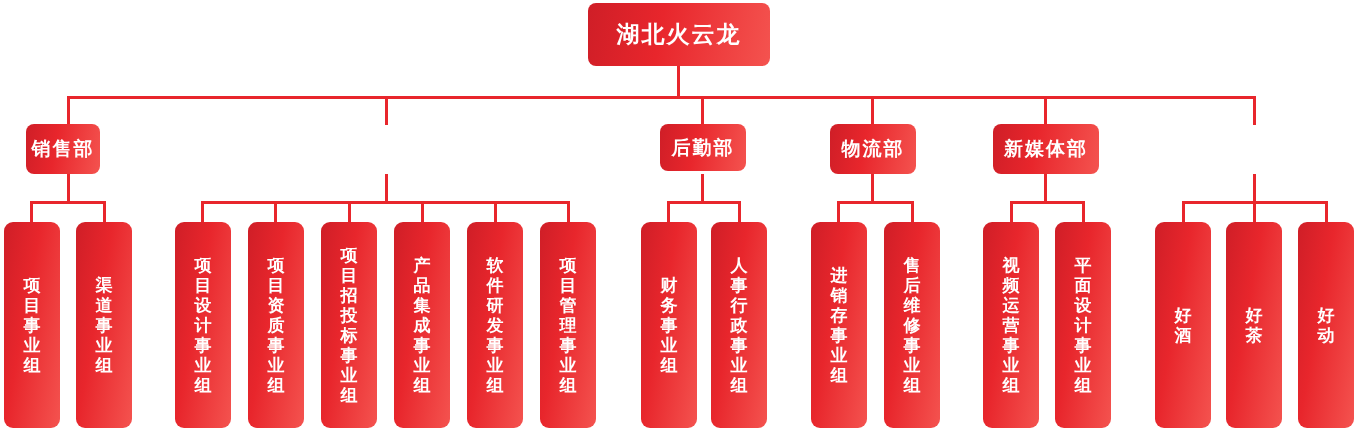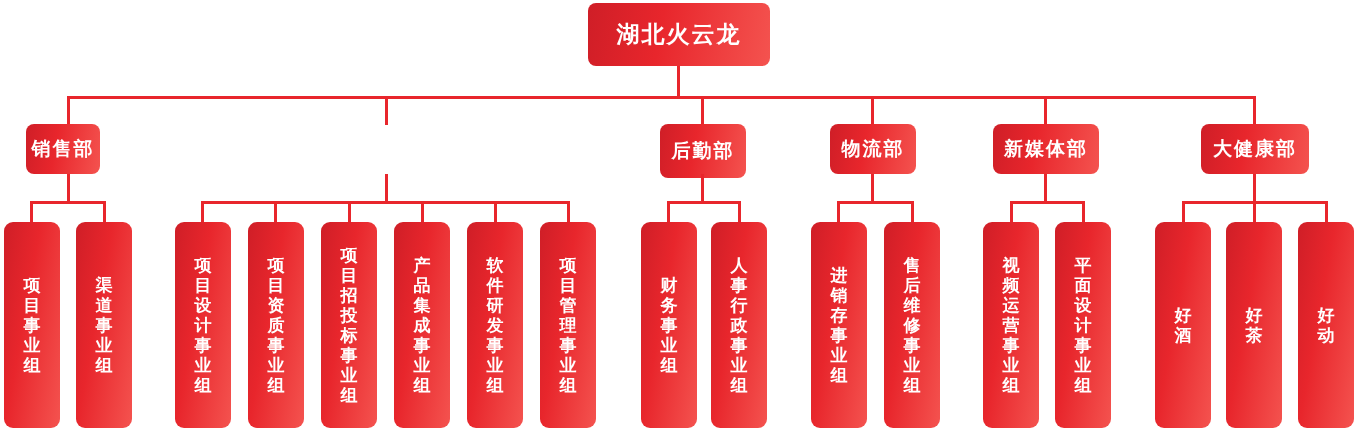--- a/index.html
+++ b/index.html
@@ -50,31 +50,28 @@
   <div class="vline" style="left:67px;top:96px;height:29px"></div>
   <div class="vline" style="left:385px;top:96px;height:29px"></div>
   <div class="vline" style="left:701px;top:96px;height:29px"></div>
   <div class="vline" style="left:871px;top:96px;height:29px"></div>
   <div class="vline" style="left:1044px;top:96px;height:29px"></div>
   <div class="vline" style="left:1253px;top:96px;height:29px"></div>
 
   <div class="node dept-node" style="left:26px;top:124px;width:74px;height:50px">
     <span>销售部</span>
   </div>
-  <div class="node dept-node" style="left:660px;top:124px;width:86px;height:54px">
+  <div class="node dept-node" style="left:660px;top:124px;width:86px;height:47px">
     <span>后勤部</span>
   </div>
   <div class="node dept-node" style="left:830px;top:124px;width:86px;height:50px">
     <span>物流部</span>
   </div>
   <div class="node dept-node" style="left:993px;top:124px;width:106px;height:50px">
     <span>新媒体部</span>
-  </div>
-  <div class="node dept-node" style="left:1201px;top:124px;width:108px;height:50px">
-    <span>大健康部</span>
   </div>
 
   <div class="vline" style="left:67px;top:174px;height:29px"></div>
   <div class="vline" style="left:385px;top:174px;height:29px"></div>
   <div class="vline" style="left:701px;top:174px;height:29px"></div>
   <div class="vline" style="left:871px;top:174px;height:29px"></div>
   <div class="vline" style="left:1044px;top:174px;height:29px"></div>
   <div class="vline" style="left:1253px;top:174px;height:29px"></div>
 
   <div class="hline" style="left:30px;top:201px;width:76px"></div>

